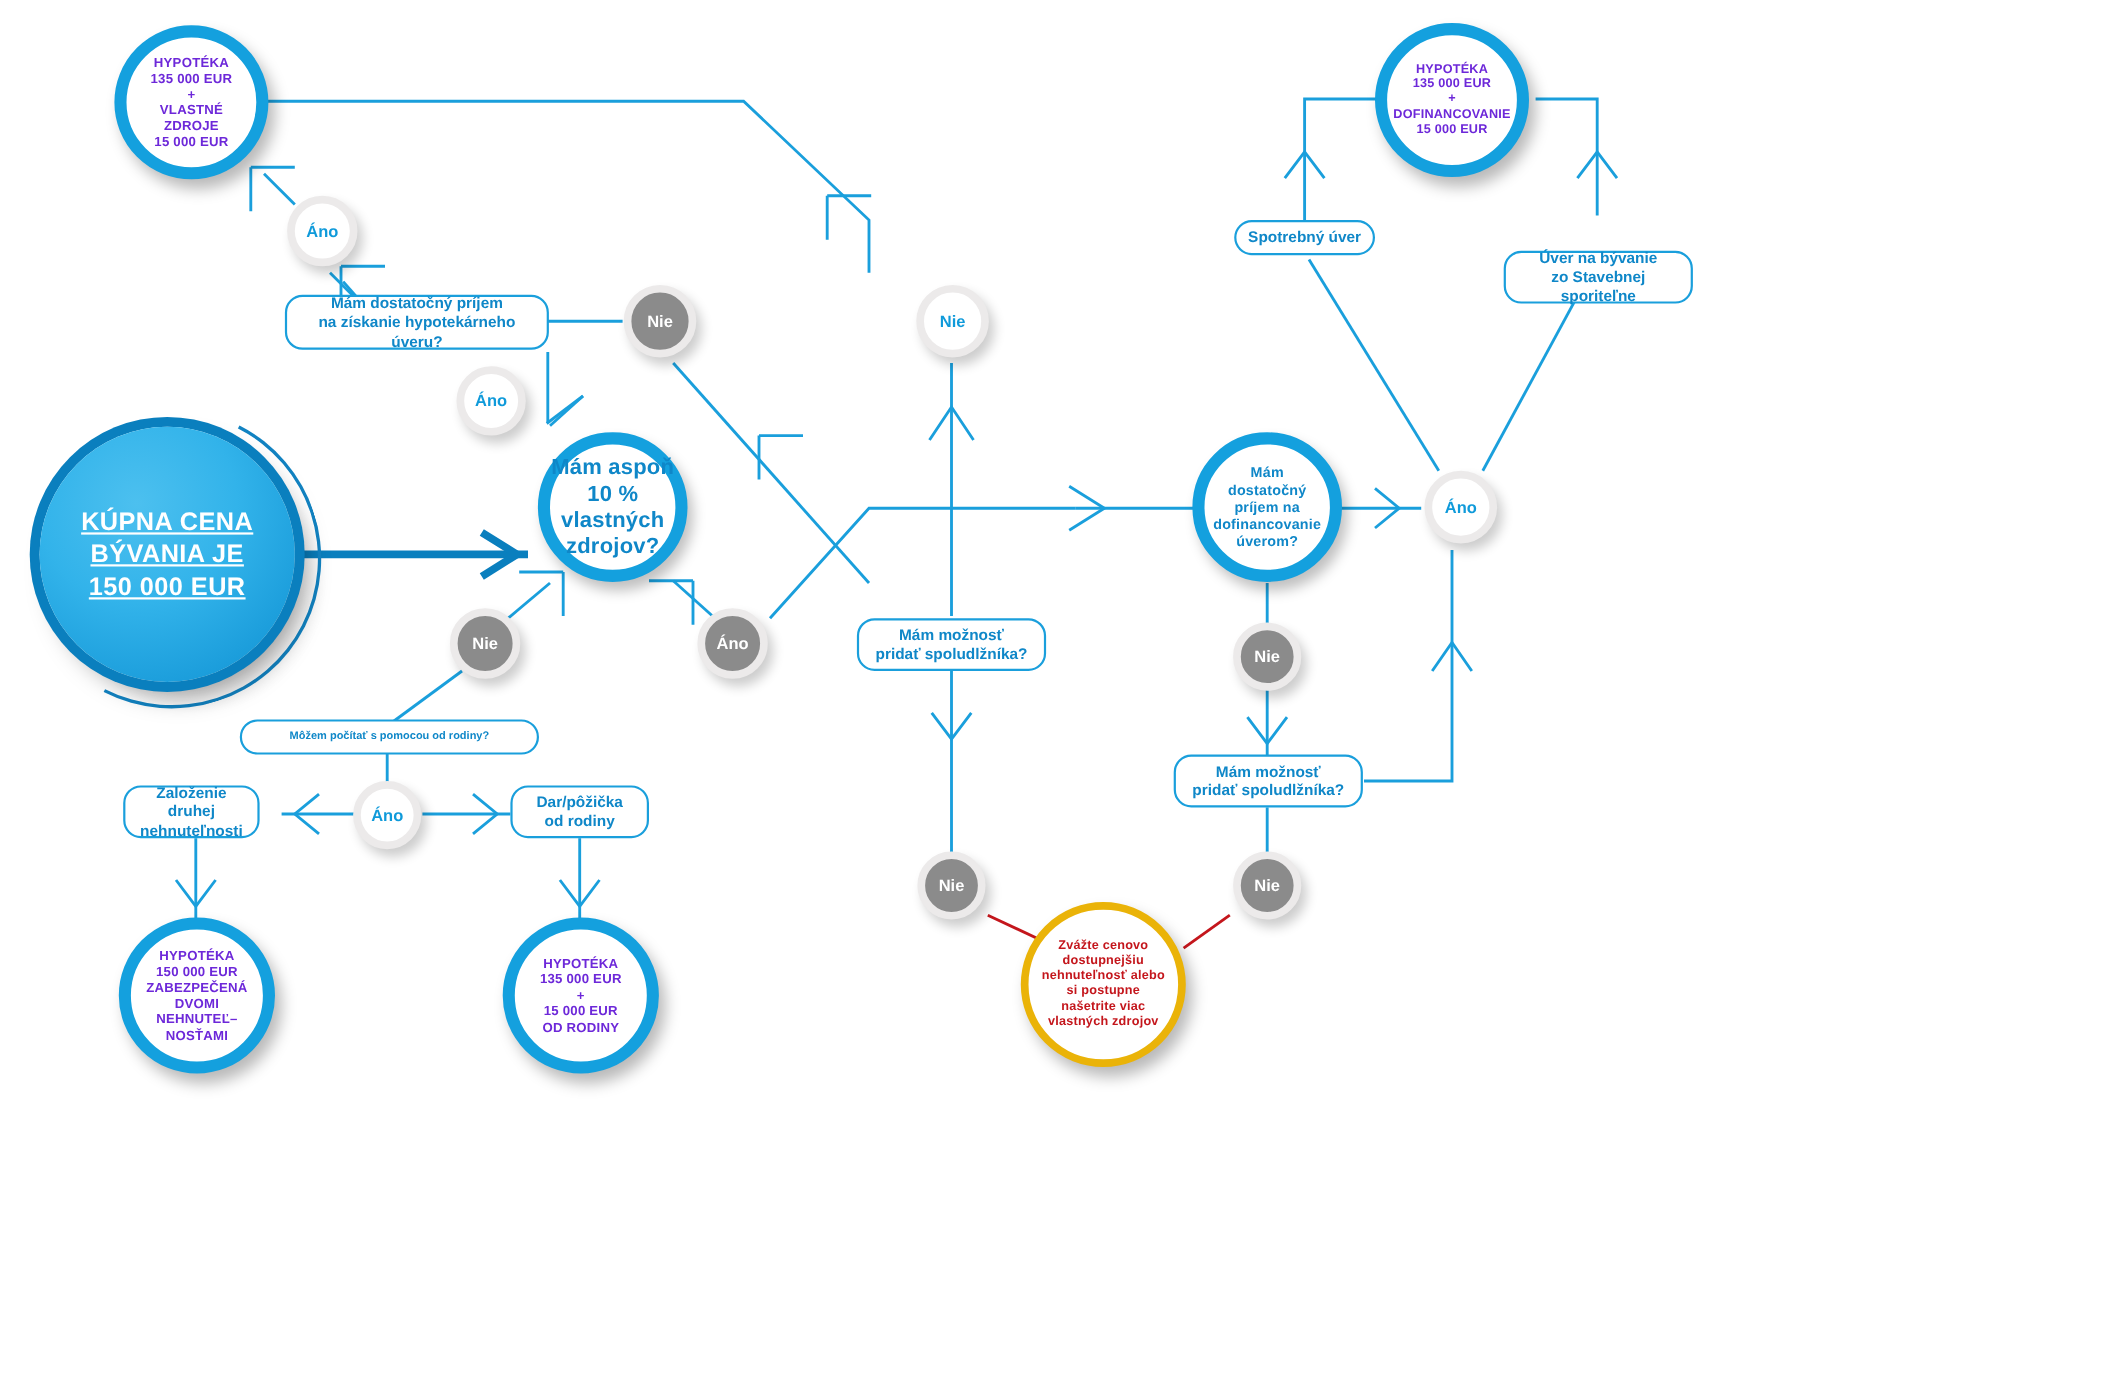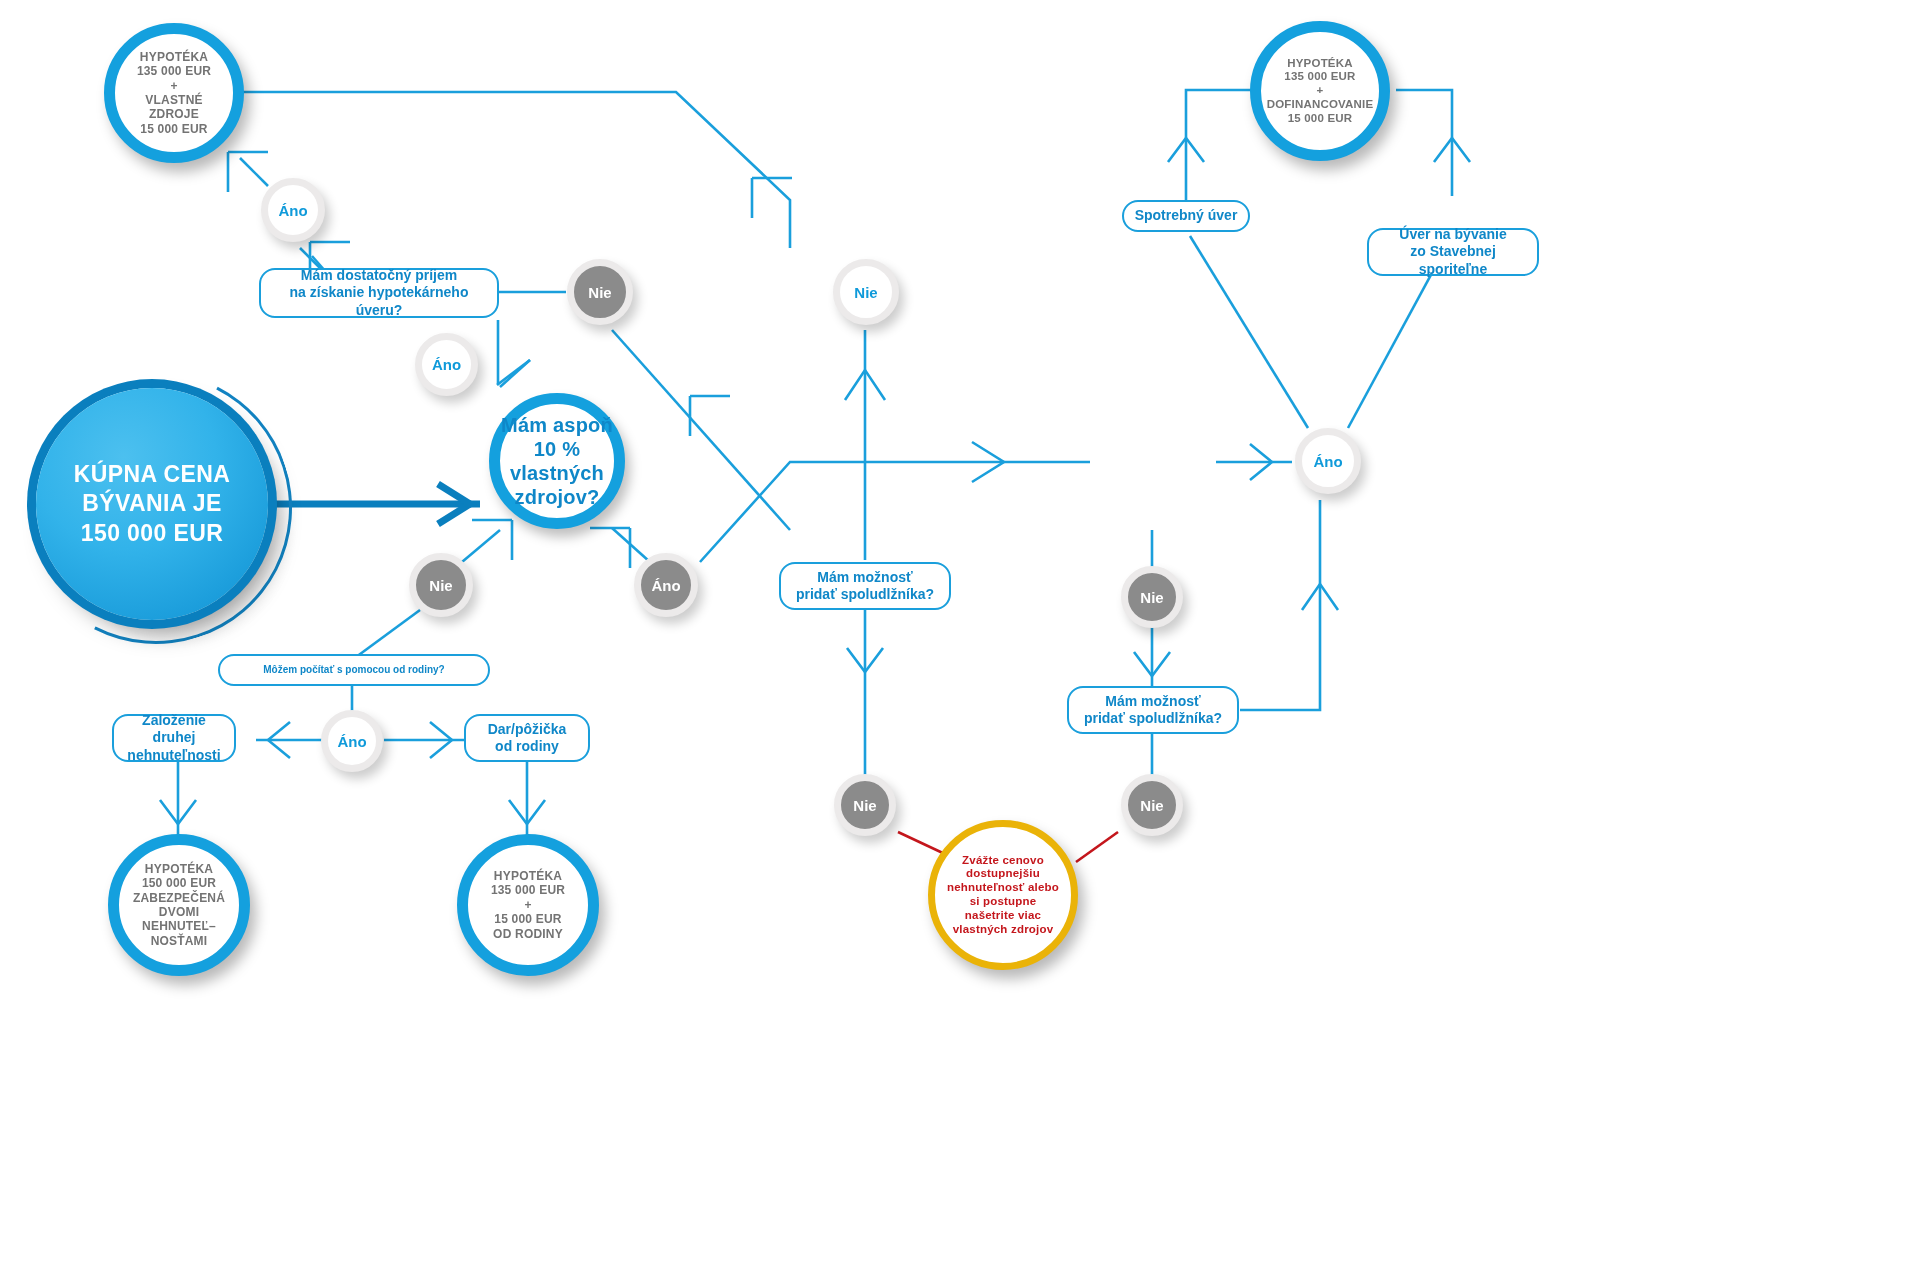--- a/index.html
+++ b/index.html
@@ -51,21 +51,21 @@
     box-shadow: 5px 7px 11px rgba(0,0,0,0.20);
   }
 
   
   .ring {
     position: absolute;
     border-radius: 50%;
     background: #ffffff;
     display: flex; align-items: center; justify-content: center;
     text-align: center;
-    color: #737373;
+    color: #6d28d9;
     font-weight: bold;
     white-space: pre-line;
     line-height: 1.2;
     letter-spacing: .2px;
   }
   .ring-blue {
     border: 11px solid #14a0de;
     box-shadow: 6px 9px 14px rgba(0,0,0,0.28);
   }
   .ring-red {
@@ -92,20 +92,21 @@
       10px 14px 22px rgba(0,0,0,0.35);
     display: flex; align-items: center; justify-content: center;
     text-align: center;
     color: #ffffff;
     font-weight: bold;
     font-size: 23px;
     line-height: 1.28;
     letter-spacing: .4px;
     white-space: pre-line;
     z-index: 4;
+    text-decoration: underline;
   }
   #hero-arc {
     position: absolute;
     left: 20px; top: 372px;
     width: 272px; height: 272px;
     border-radius: 50%;
     border: 3px solid #1283c2;
     border-top-color: transparent;
     border-left-color: transparent;
     transform: rotate(-18deg);
@@ -255,20 +256,25 @@
 dostupnejšiu
 nehnuteľnosť alebo
 si postupne
 našetrite viac
 vlastných zdrojov</div>
 
   <div class="ring ring-q" style="left:489px; top:393px; width:136px; height:136px; font-size:20px;">Mám aspoň
 10 % vlastných
 zdrojov?</div>
 
+  <div class="ring ring-q" style="left:1084px; top:393px; width:136px; height:136px; font-size:13px;">Mám
+dostatočný
+príjem na
+dofinancovanie
+úverom?</div>
 
   <div class="pill" style="left:259px; top:268px; width:240px; height:50px; font-size:14px;">Mám dostatočný príjem
 na získanie hypotekárneho úveru?</div>
 
   <div class="pill" style="left:218px; top:654px; width:272px; height:32px; font-size:10px;">Môžem počítať s pomocou od rodiny?</div>
 
   <div class="pill" style="left:779px; top:562px; width:172px; height:48px; font-size:14px;">Mám možnosť
 pridať spoludlžníka?</div>
 
   <div class="pill" style="left:1067px; top:686px; width:172px; height:48px; font-size:14px;">Mám možnosť

